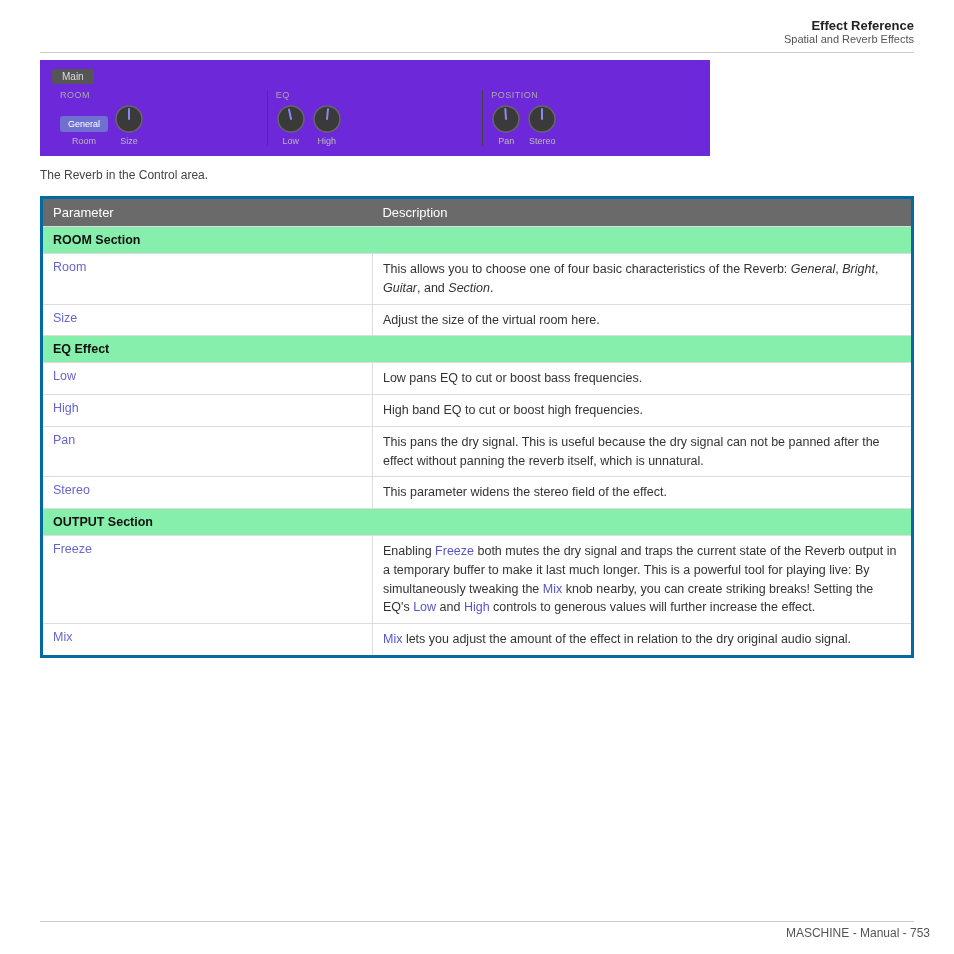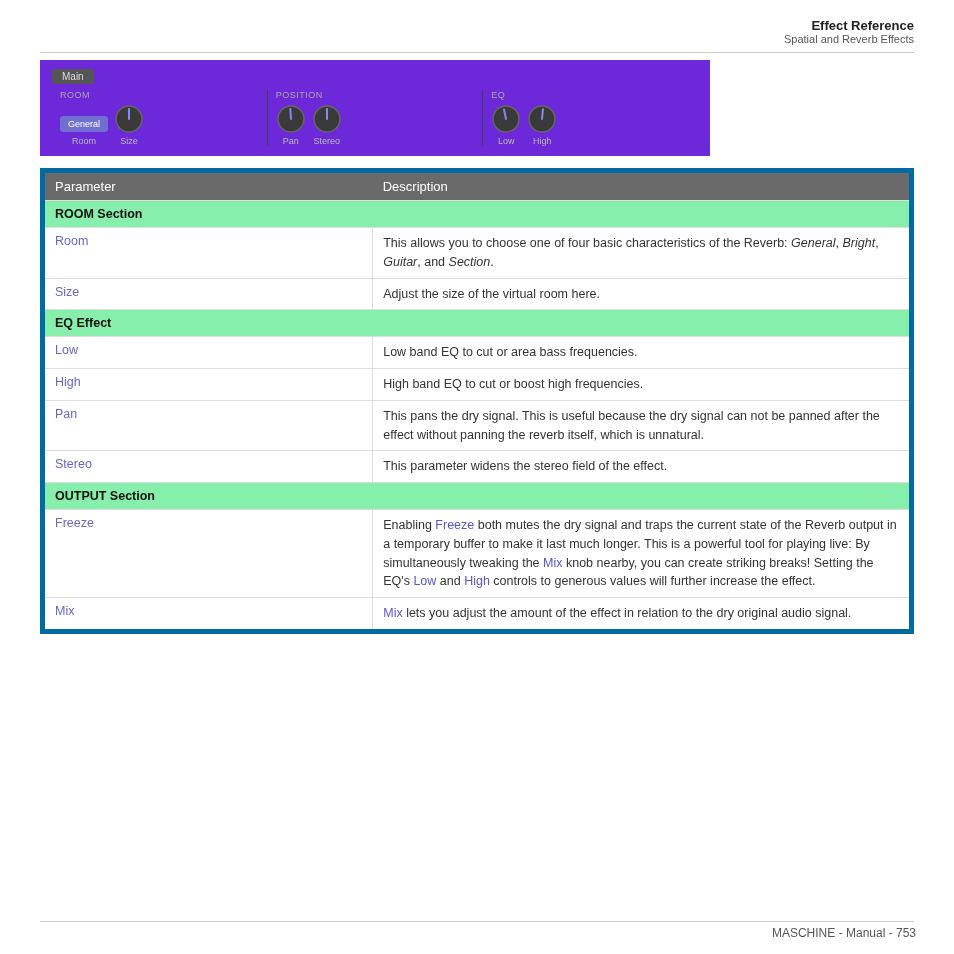--- a/index.html
+++ b/index.html
@@ -132,21 +132,21 @@
     .caption {
       font-size: 12px;
       color: #444;
       margin-bottom: 14px;
     }
 
     
     .param-table {
       width: 100%;
       border-collapse: collapse;
-      border: 5px solid #0369a1;
+      border: 3px solid #0369a1;
     }
     .param-table th {
       background: #6a6a6a;
       color: #fff;
       text-align: left;
       padding: 6px 10px;
       font-size: 13px;
       font-weight: normal;
     }
     .param-table td {
@@ -177,21 +177,21 @@
       position: absolute;
       bottom: 32px;
       left: 40px;
       right: 40px;
       height: 1px;
       background: #ccc;
     }
     .footer-text {
       position: absolute;
       bottom: 14px;
-      right: 38px;
+      right: 24px;
       font-size: 12px;
       color: #555;
     }
   </style>
 </head>
 <body>
 
 <div class="page-header">
   <div class="page-header-title">Effect Reference</div>
   <div class="page-header-subtitle">Spatial and Reverb Effects</div>
@@ -215,63 +215,64 @@
             <svg class="knob-svg" width="30" height="30" viewBox="0 0 30 30">
               <circle cx="15" cy="15" r="13" fill="#3a3a3a" stroke="#666" stroke-width="1.5"></circle>
               <path d="M15 15 L15 5" stroke="#8888ee" stroke-width="2" stroke-linecap="round"></path>
             </svg>
             <div class="knob-label">Size</div>
           </div>
         </div>
       </div>
 
       <div class="widget-section">
+        <div class="widget-section-label">EQ</div>
+        <div class="widget-knobs">
+          <div class="knob-group">
+            <svg class="knob-svg" width="30" height="30" viewBox="0 0 30 30">
+              <circle cx="15" cy="15" r="13" fill="#3a3a3a" stroke="#666" stroke-width="1.5"></circle>
+              <path d="M15 15 L13 5.5" stroke="#8888ee" stroke-width="2" stroke-linecap="round"></path>
+            </svg>
+            <div class="knob-label">Low</div>
+          </div>
+          <div class="knob-group">
+            <svg class="knob-svg" width="30" height="30" viewBox="0 0 30 30">
+              <circle cx="15" cy="15" r="13" fill="#3a3a3a" stroke="#666" stroke-width="1.5"></circle>
+              <path d="M15 15 L16 5.2" stroke="#8888ee" stroke-width="2" stroke-linecap="round"></path>
+            </svg>
+            <div class="knob-label">High</div>
+          </div>
+        </div>
+      </div>
+
+      <div class="widget-section">
         <div class="widget-section-label">POSITION</div>
         <div class="widget-knobs">
           <div class="knob-group">
             <svg class="knob-svg" width="30" height="30" viewBox="0 0 30 30">
               <circle cx="15" cy="15" r="13" fill="#3a3a3a" stroke="#666" stroke-width="1.5"></circle>
               <path d="M15 15 L14.3 5.1" stroke="#8888ee" stroke-width="2" stroke-linecap="round"></path>
             </svg>
             <div class="knob-label">Pan</div>
           </div>
           <div class="knob-group">
             <svg class="knob-svg" width="30" height="30" viewBox="0 0 30 30">
               <circle cx="15" cy="15" r="13" fill="#3a3a3a" stroke="#666" stroke-width="1.5"></circle>
               <path d="M15 15 L15 5" stroke="#8888ee" stroke-width="2" stroke-linecap="round"></path>
             </svg>
             <div class="knob-label">Stereo</div>
           </div>
         </div>
       </div>
 
-      <div class="widget-section">
-        <div class="widget-section-label">EQ</div>
-        <div class="widget-knobs">
-          <div class="knob-group">
-            <svg class="knob-svg" width="30" height="30" viewBox="0 0 30 30">
-              <circle cx="15" cy="15" r="13" fill="#3a3a3a" stroke="#666" stroke-width="1.5"></circle>
-              <path d="M15 15 L13 5.5" stroke="#8888ee" stroke-width="2" stroke-linecap="round"></path>
-            </svg>
-            <div class="knob-label">Low</div>
-          </div>
-          <div class="knob-group">
-            <svg class="knob-svg" width="30" height="30" viewBox="0 0 30 30">
-              <circle cx="15" cy="15" r="13" fill="#3a3a3a" stroke="#666" stroke-width="1.5"></circle>
-              <path d="M15 15 L16 5.2" stroke="#8888ee" stroke-width="2" stroke-linecap="round"></path>
-            </svg>
-            <div class="knob-label">High</div>
-          </div>
-        </div>
-      </div>
-
 
     </div>
   </div>
 
+  <div class="caption">The Reverb in the Control area.</div>
 
   <table class="param-table">
     <thead>
       <tr>
         <th style="width:38%">Parameter</th>
         <th>Description</th>
       </tr>
     </thead>
     <tbody id="table-body">
     <tr class="section-header">
@@ -283,21 +284,21 @@
         </tr>
         <tr>
           <td><span class="param-name">Size</span></td>
           <td class="param-desc">Adjust the size of the virtual room here.</td>
         </tr>
         <tr class="section-header">
           <td colspan="2">EQ Effect</td>
         </tr>
         <tr>
           <td><span class="param-name">Low</span></td>
-          <td class="param-desc">Low band EQ to cut or area bass frequencies.</td>
+          <td class="param-desc">Low pans EQ to cut or boost bass frequencies.</td>
         </tr>
         <tr>
           <td><span class="param-name">High</span></td>
           <td class="param-desc">High band EQ to cut or boost high frequencies.</td>
         </tr>
         <tr>
           <td><span class="param-name">Pan</span></td>
           <td class="param-desc">This pans the dry signal. This is useful because the dry signal can not be panned after the effect without panning the reverb itself, which is unnatural.</td>
         </tr>
         <tr>

